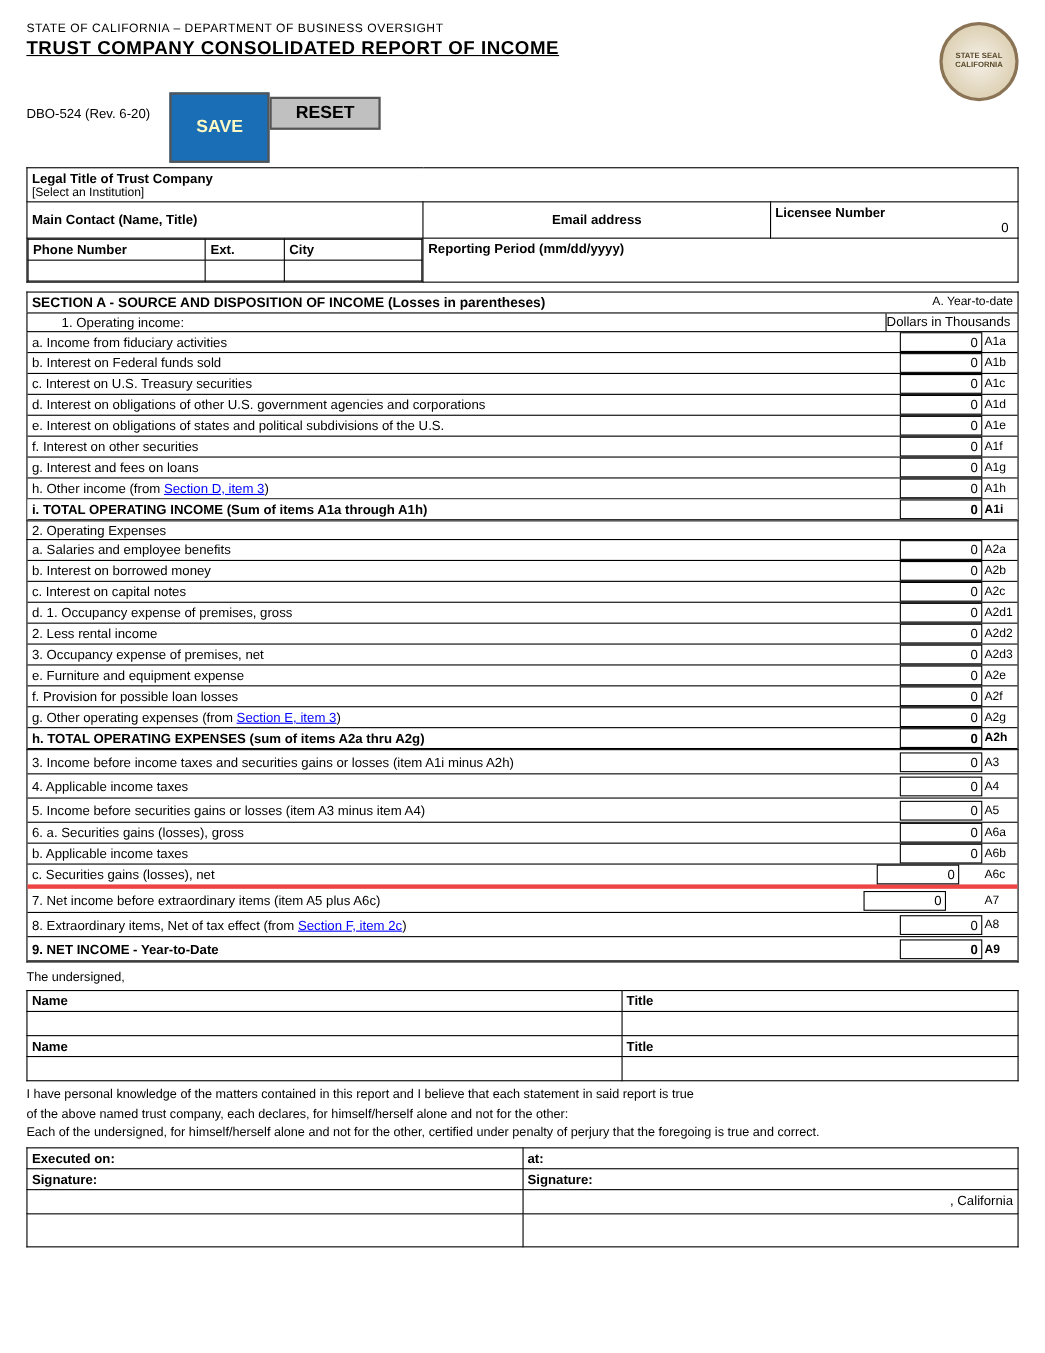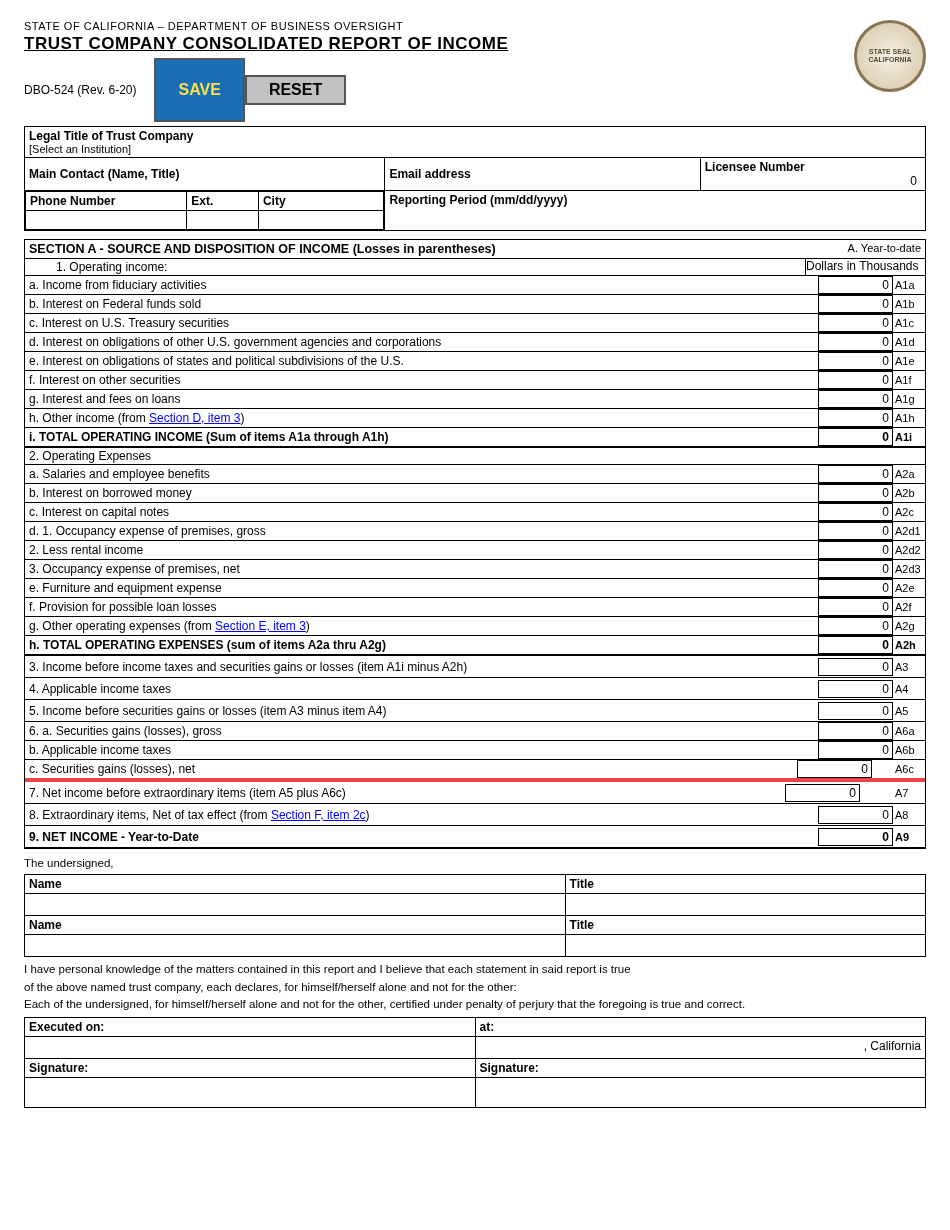--- a/index.html
+++ b/index.html
@@ -28,27 +28,28 @@
       display: flex;
       align-items: center;
       margin-bottom: 6px;
     }
     .form-number {
       font-size: 12px;
       margin-right: 18px;
     }
     .btn-save {
       background: #1a6eb5;
-      color: #fde047;
+      color: #fef9c3;
       border: 2px solid #555;
       font-size: 16px;
       font-weight: bold;
       padding: 21px 22px;
       cursor: pointer;
       margin-right: 0;
+      margin-top: 26px;
     }
     .btn-reset {
       background: #c0c0c0;
       color: #000;
       border: 2px solid #555;
       font-size: 16px;
       font-weight: bold;
       padding: 4px 22px;
       cursor: pointer;
     }
@@ -196,21 +197,21 @@
 <table class="main-table" style="margin-top:2px;">
   <tbody>
       <tr>
     <td colspan="3" class="header-cell" style="padding:2px 4px;">
       <div>Legal Title of Trust Company</div>
       <div style="font-weight:normal;font-size:11px;">[Select an Institution]</div>
     </td>
   </tr>
   <tr>
     <td class="header-cell" style="width:40%;">Main Contact (Name, Title)</td>
-    <td class="header-cell" style="width:35%;">Email address</td>
+    <td class="header-cell" style="width:35%;text-align:center;">Email address</td>
     <td class="header-cell" style="width:25%;">
       <div>Licensee Number</div>
       <div style="font-weight:normal;text-align:right;padding-right:4px;">0</div>
     </td>
   </tr>
   <tr>
     <td style="display:flex; gap:0; border:none; padding:0;">
       <table style="width:100%; border-collapse:collapse;">
         <tbody>
               <tr>
@@ -471,25 +472,25 @@
   <div>Each of the undersigned, for himself/herself alone and not for the other, certified under penalty of perjury that the foregoing is true and correct.</div>
 </div>
 
 <table class="sig-table" style="margin-top:4px;">
   <tbody>
       <tr>
     <td style="width:50%; font-weight:bold;">Executed on:</td>
     <td style="font-weight:bold;">at:</td>
   </tr>
   <tr>
+    <td style="font-weight:bold;">Signature:</td>
+    <td style="font-weight:bold;">Signature:</td>
+  </tr>
+  <tr>
     <td style="height:22px;"><input type="text" style="width: 100%; border: none; outline: none; font-size: 12px;"></td>
     <td style="text-align:right; padding-right:4px;">, California</td>
   </tr>
   <tr>
-    <td style="font-weight:bold;">Signature:</td>
-    <td style="font-weight:bold;">Signature:</td>
-  </tr>
-  <tr>
     <td style="height:30px;"><input type="text" style="width: 100%; border: none; outline: none; font-size: 12px;"></td>
     <td><input type="text" style="width: 100%; border: none; outline: none; font-size: 12px;"></td>
   </tr>
 </tbody>
   </table>
 
 </body></html>

